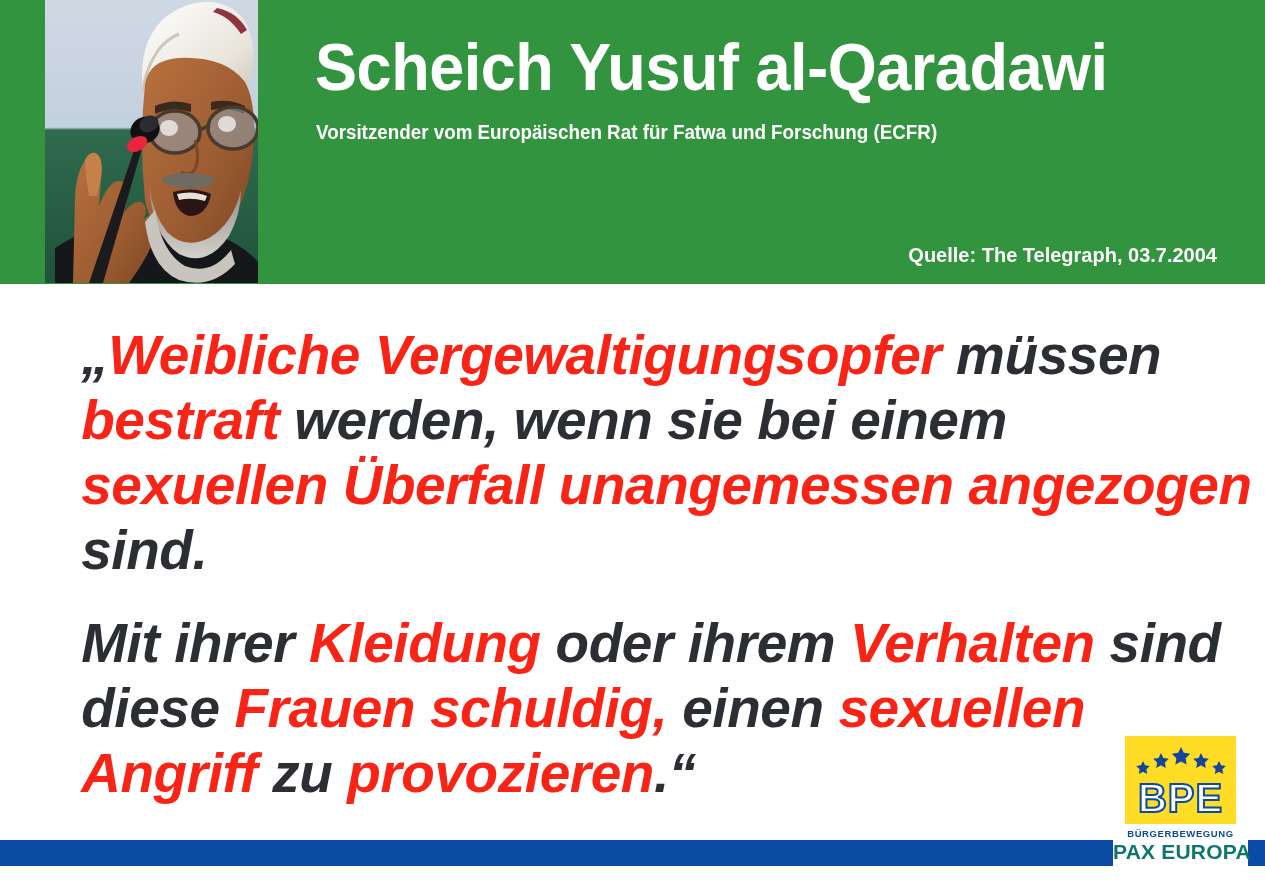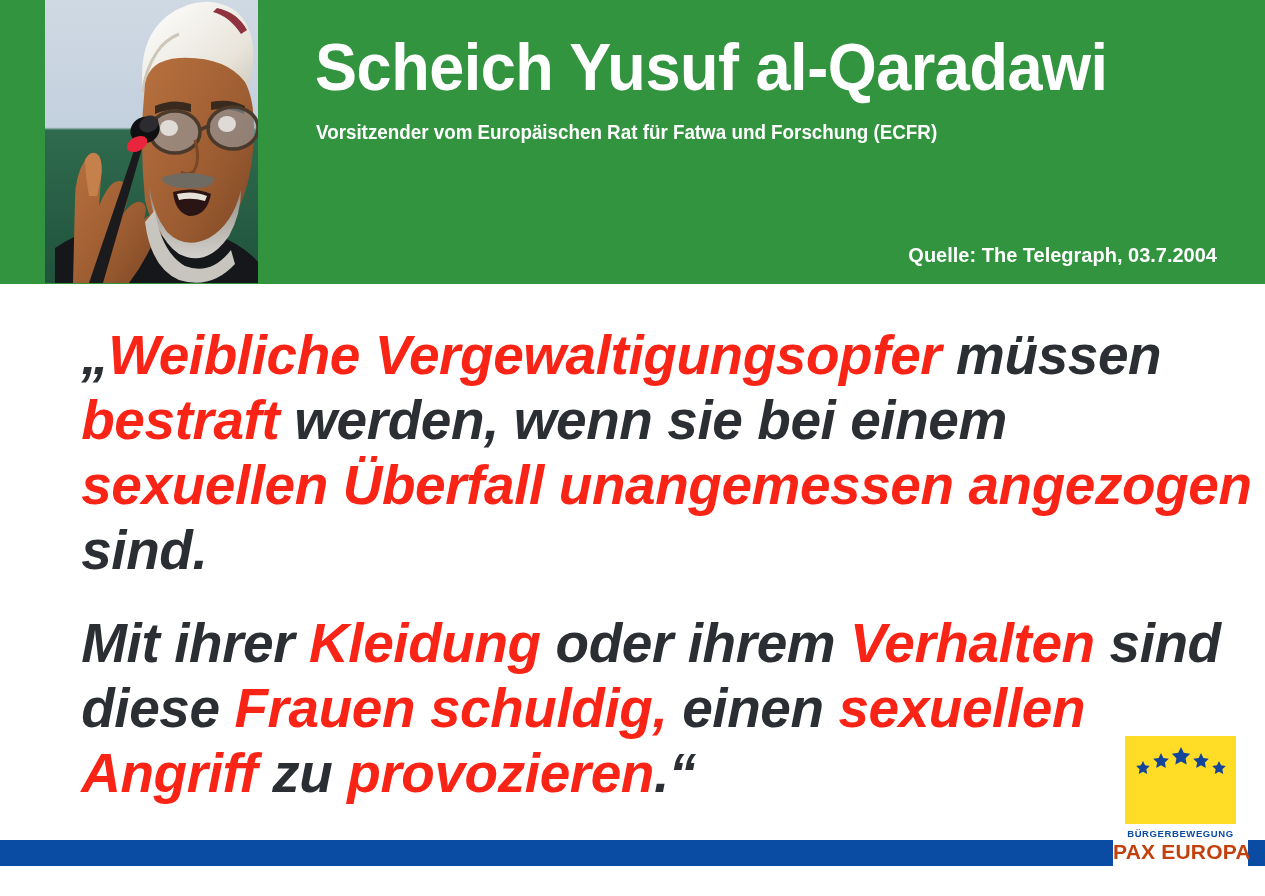--- a/index.html
+++ b/index.html
@@ -190,21 +190,21 @@
     position: absolute;
     left: 0;
     top: 104px;
     width: 135px;
     text-align: center;
     font-family: "Liberation Sans", sans-serif;
     font-weight: bold;
     font-size: 21px;
     line-height: 24px;
     letter-spacing: 0.2px;
-    color: #c2410c;
+    color: #0f766e;
     white-space: nowrap;
   }
 </style>
 </head>
 <body>
 
 <div class="header">
 
   <div class="portrait">
     <svg width="213" height="283" viewBox="0 0 213 283">
@@ -295,15 +295,16 @@
   <div class="logo-square"></div>
   <svg class="logo-stars" viewBox="0 0 111 36">
     <g fill="#13459b">
       <polygon points="18,19 20.1,23.3 24.8,24 21.4,27.3 22.2,32 18,29.8 13.8,32 14.6,27.3 11.2,24 15.9,23.3"></polygon>
       <polygon points="36,11 38.4,15.9 43.8,16.7 39.9,20.5 40.8,25.9 36,23.3 31.2,25.9 32.1,20.5 28.2,16.7 33.6,15.9"></polygon>
       <polygon points="56,5 58.8,10.8 65.2,11.7 60.6,16.2 61.7,22.6 56,19.6 50.3,22.6 51.4,16.2 46.8,11.7 53.2,10.8"></polygon>
       <polygon points="76,11 78.4,15.9 83.8,16.7 79.9,20.5 80.8,25.9 76,23.3 71.2,25.9 72.1,20.5 68.2,16.7 73.6,15.9"></polygon>
       <polygon points="94,19 96.1,23.3 100.8,24 97.4,27.3 98.2,32 94,29.8 89.8,32 90.6,27.3 87.2,24 91.9,23.3"></polygon>
     </g>
   </svg>
+  <div class="logo-bpe">BPE</div>
   <div class="logo-line1">BÜRGERBEWEGUNG</div>
   <div class="logo-line2">PAX EUROPA</div>
 </div>
 
 </body></html>

